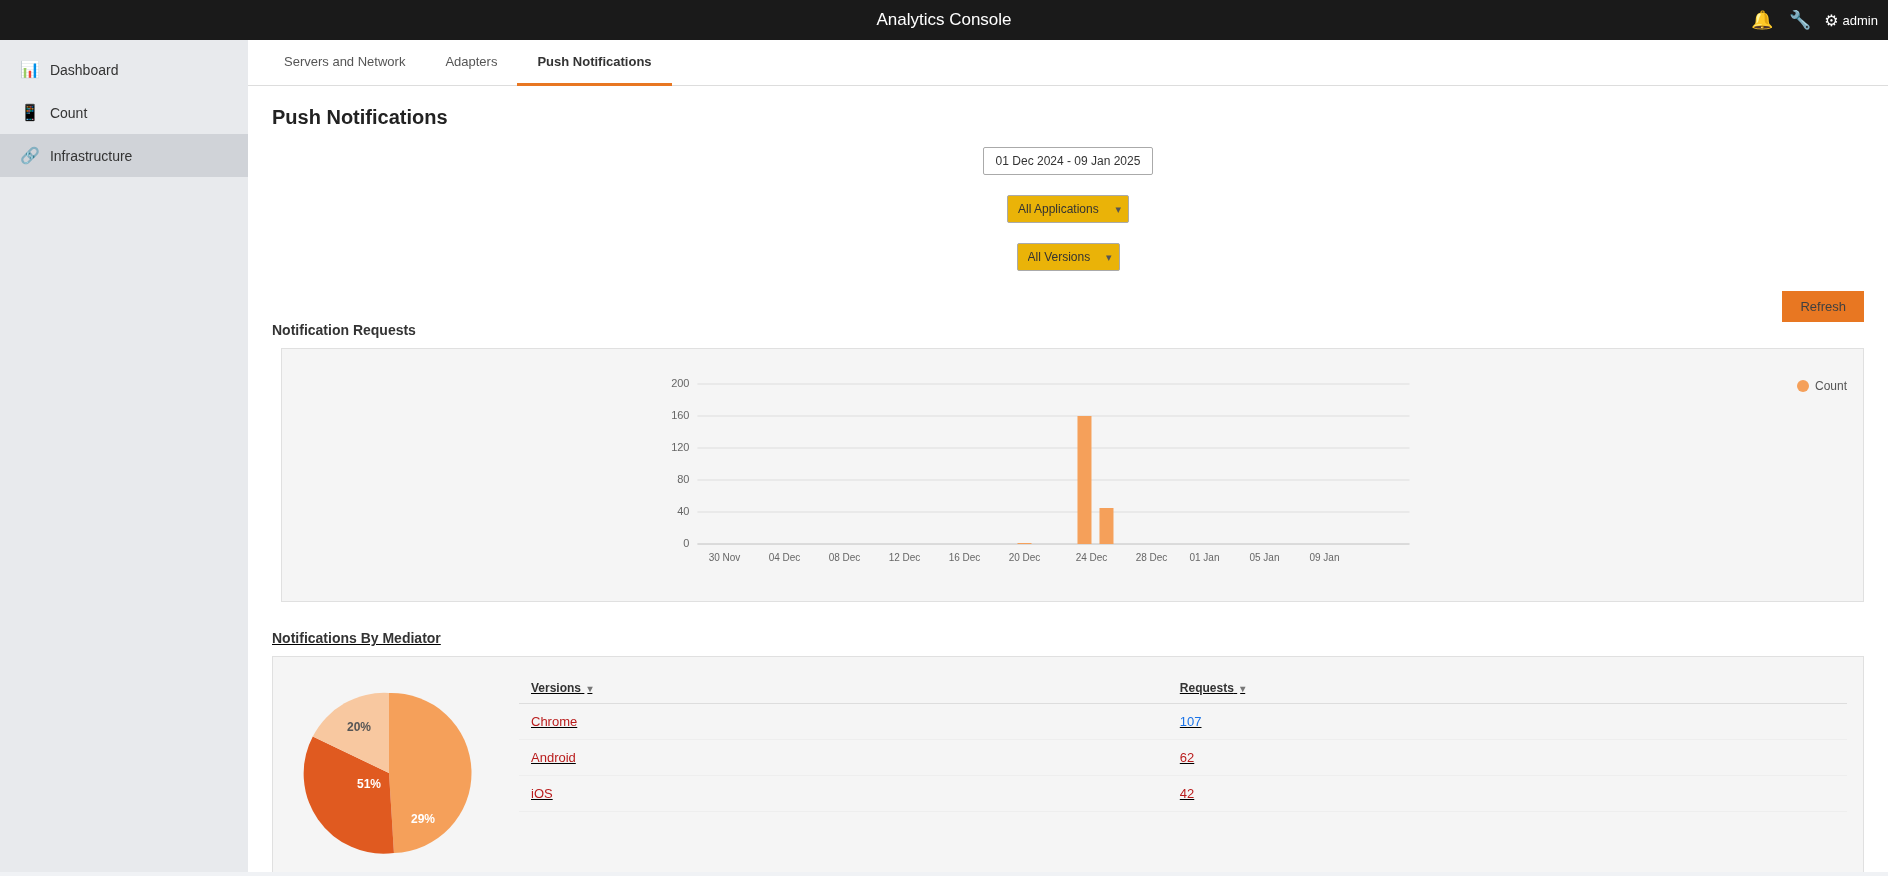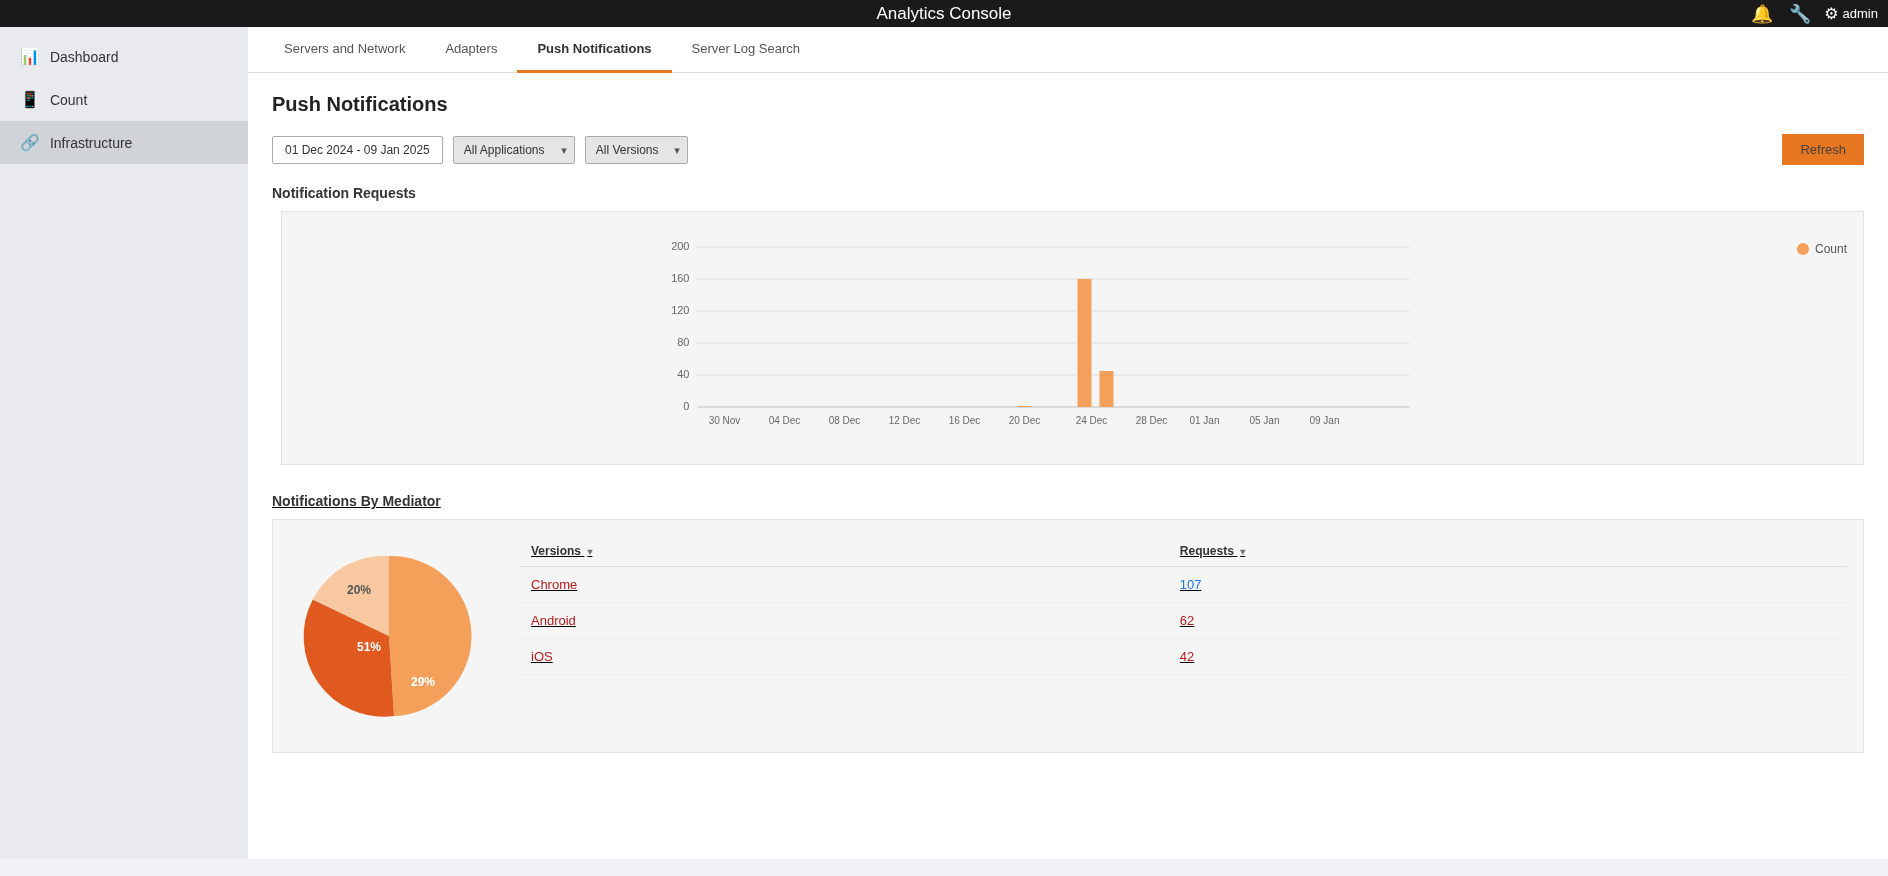--- a/index.html
+++ b/index.html
@@ -1,21 +1,21 @@
 <!DOCTYPE html>
 <html><head>
   <meta charset="utf-8">
   <style>
     * { box-sizing: border-box; margin: 0; padding: 0; }
     body { font-family: Arial, sans-serif; background: #f0f2f5; min-height: 876px; }
 
     
     .topbar {
       background: #1a1a1a;
-      height: 27px;
+      height: 40px;
       display: flex;
       align-items: center;
       justify-content: center;
       position: relative;
     }
     .topbar-title {
       color: #fff;
       font-size: 17px;
       font-weight: 400;
     }
@@ -107,35 +107,35 @@
       font-size: 20px;
       font-weight: 600;
       color: #222;
       margin-bottom: 18px;
     }
 
     
     .filters-row {
       display: flex;
       align-items: center;
-      gap: 10px;
-      margin-bottom: 20px;
+      gap: 20px;
+      flex-direction: column;
     }
     .date-range-btn {
       border: 1px solid #aaa;
       background: #fff;
       padding: 6px 12px;
       font-size: 12px;
       cursor: pointer;
       color: #333;
       border-radius: 2px;
     }
     .dropdown-btn {
       border: 1px solid #aaa;
-      background: #e5e5e5;
+      background: #eab308;
       padding: 6px 28px 6px 10px;
       font-size: 12px;
       cursor: pointer;
       color: #333;
       border-radius: 2px;
       position: relative;
       appearance: none;
       -webkit-appearance: none;
     }
     .select-wrapper {
@@ -289,23 +289,20 @@
 
     <div class="tabs">
       <div class="tab">
         <span>Servers and Network</span>
       </div>
       <div class="tab">
         <span>Adapters</span>
       </div>
       <div class="tab active">
         <span>Push Notifications</span>
-      </div>
-      <div class="tab">
-        <span>Server Log Search</span>
       </div>
     </div>
 
     <div class="content">
       <div class="page-title">Push Notifications</div>
 
       <div class="filters-row">
         <button class="date-range-btn">01 Dec 2024 - 09 Jan 2025</button>
         <div class="select-wrapper">
           <select class="dropdown-btn">

